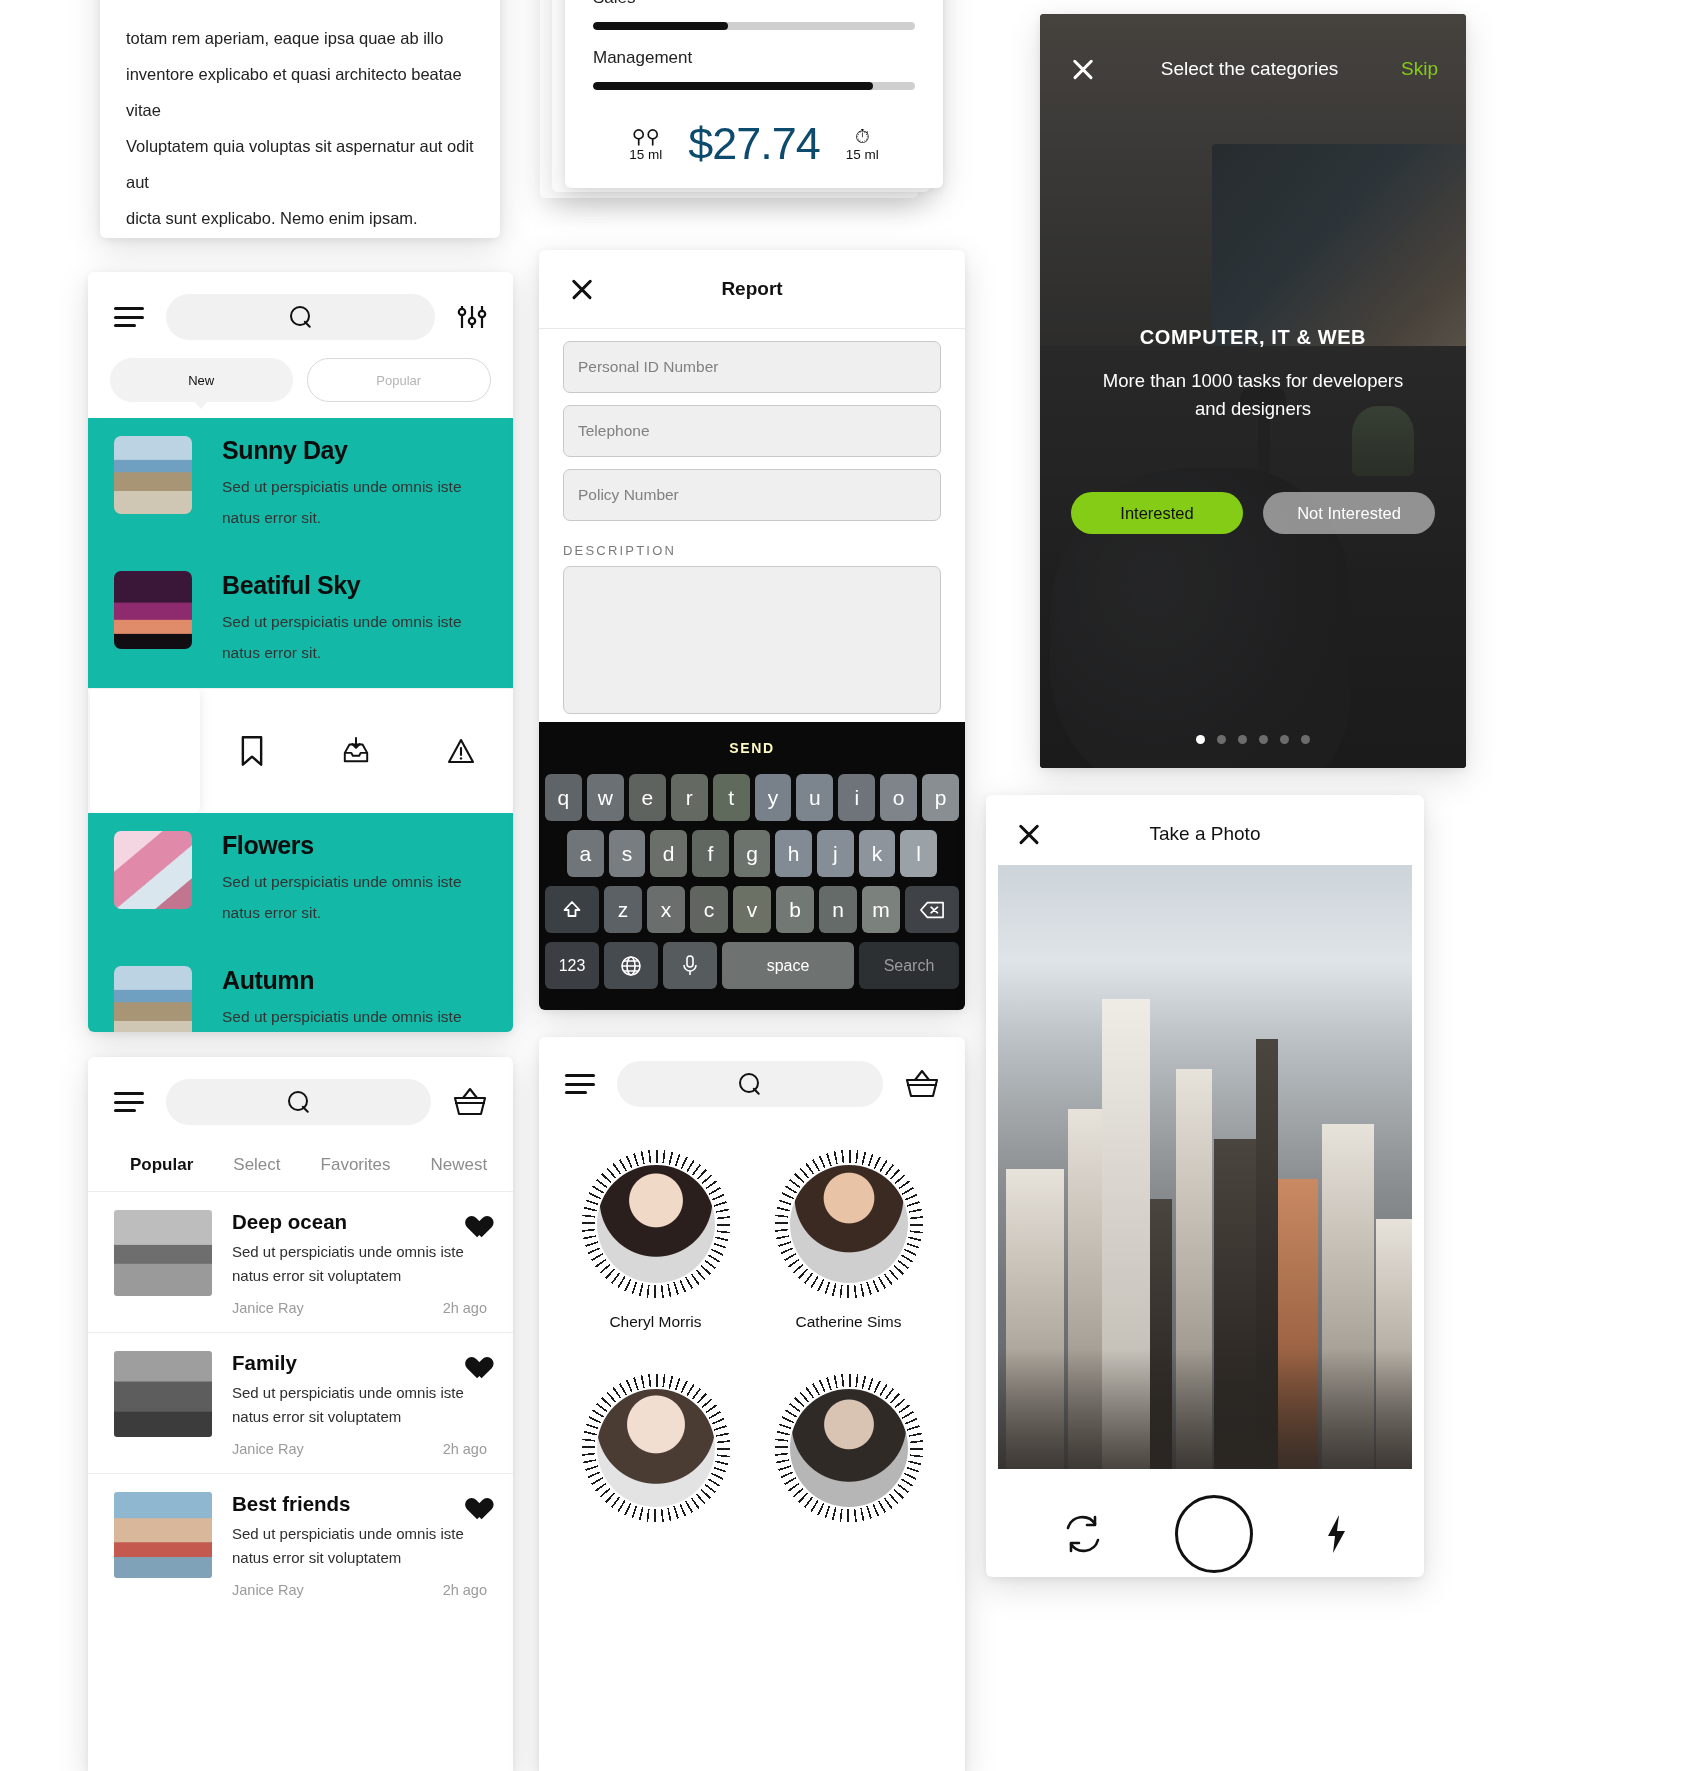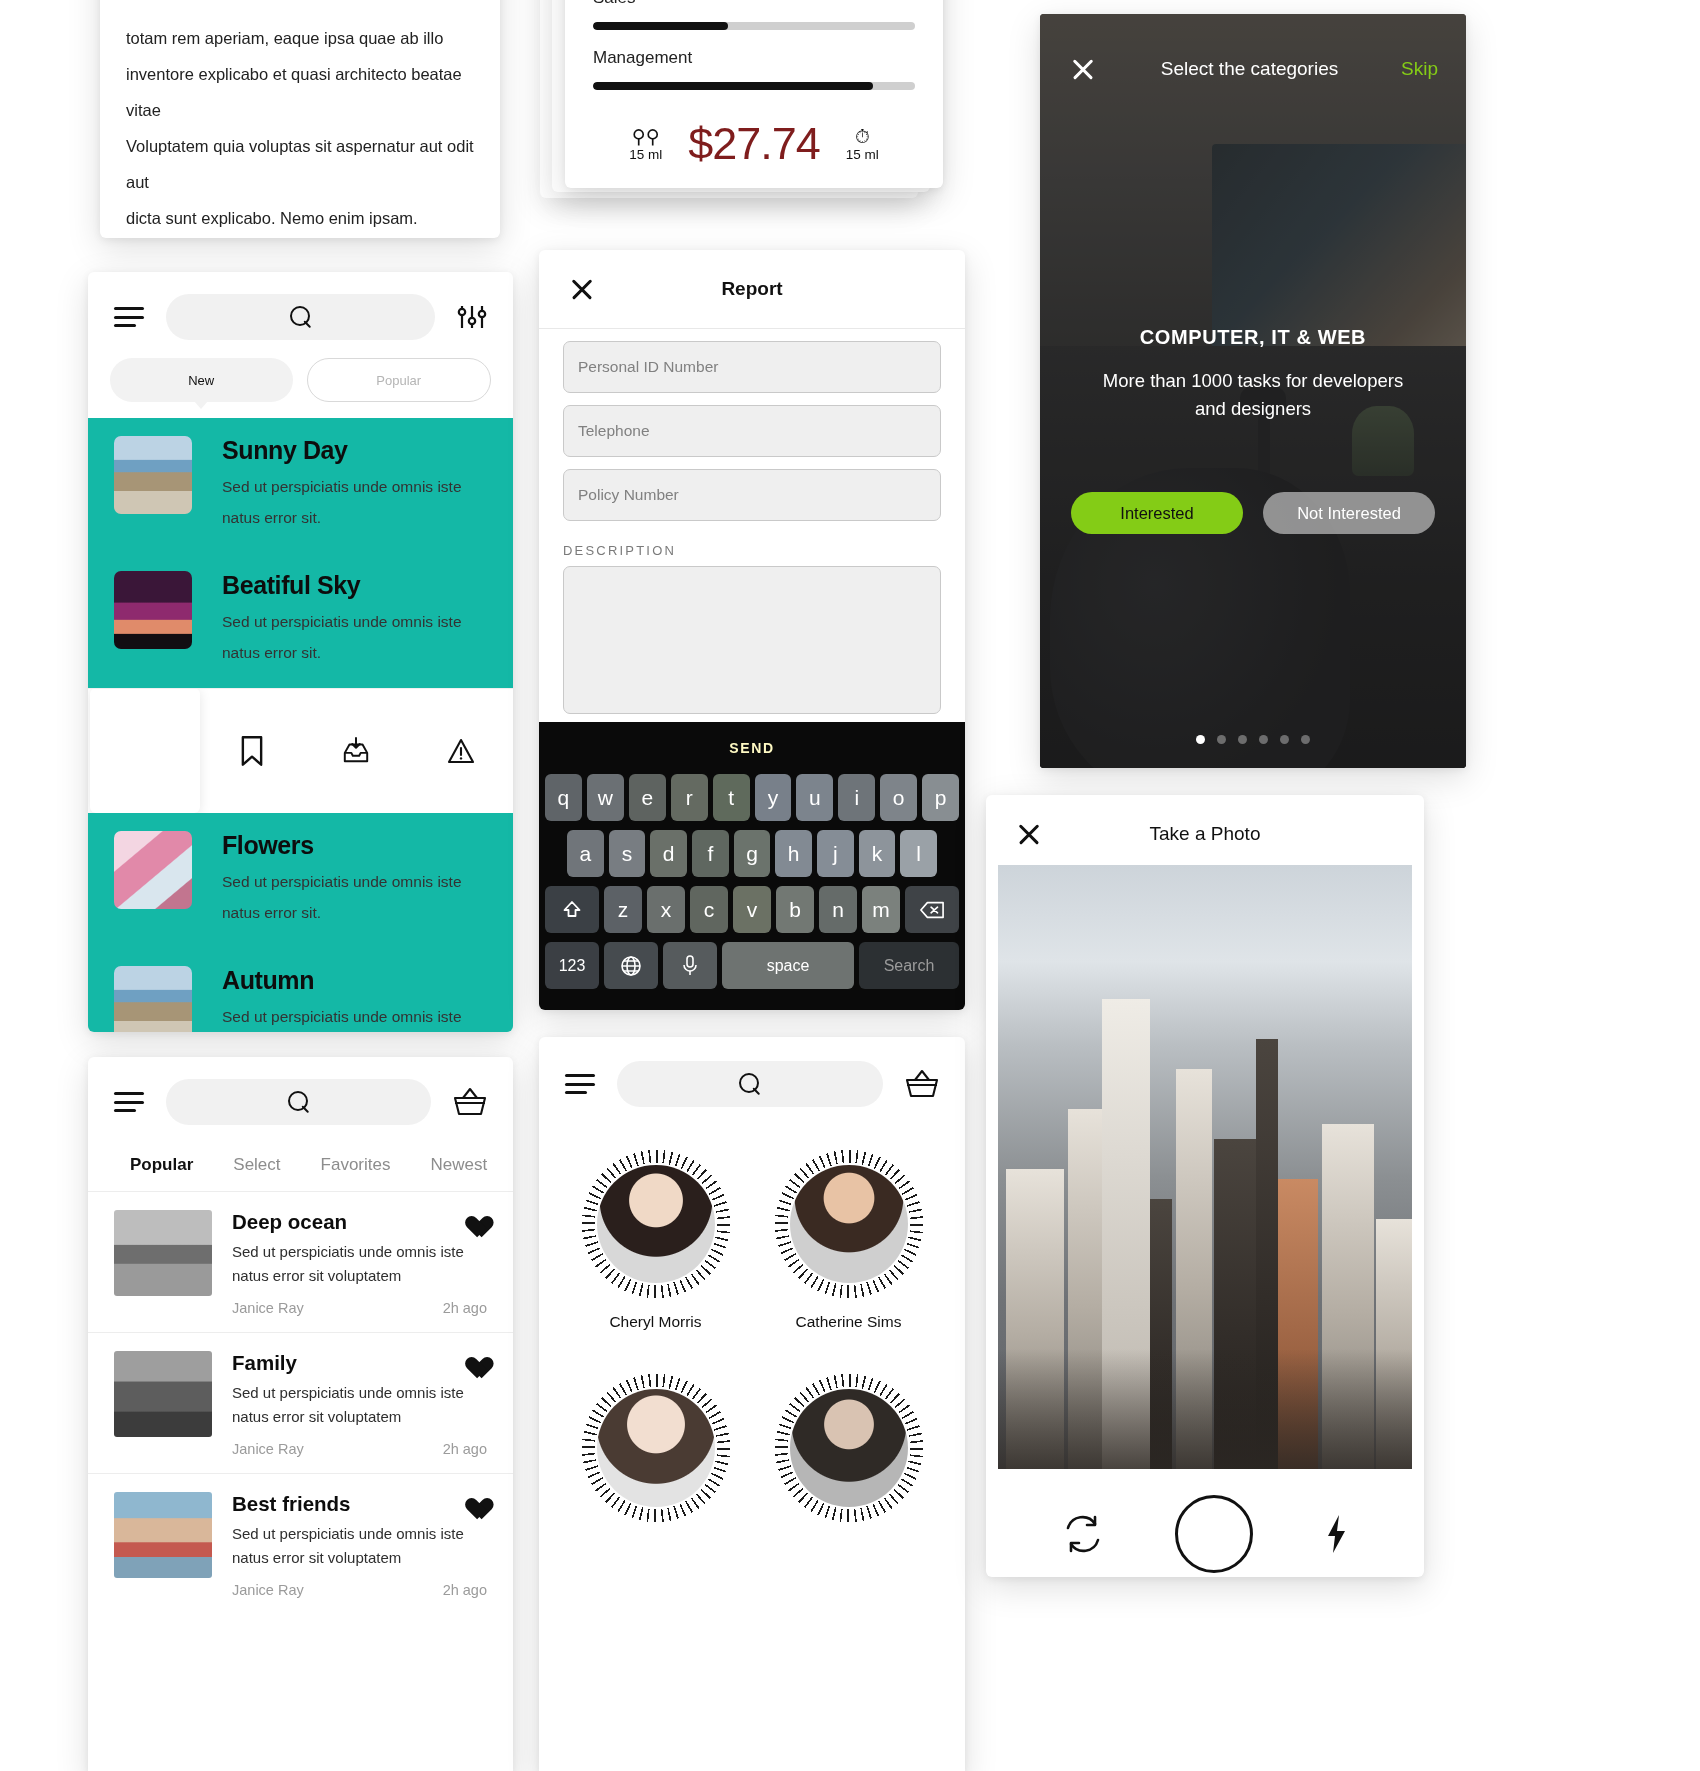--- a/index.html
+++ b/index.html
@@ -55,21 +55,21 @@
 
   
   #card-stats { left:565px; top:-190px; width:378px; height:378px; }
   #card-stats .inner { padding: 0 28px; }
   #card-stats .lbl { font-size:17px; color:#222; margin-top:18px; }
   .bar { height:8px; border-radius:5px; background:#cfcfcf; margin-top:14px; overflow:hidden;}
   .bar > span { display:block; height:100%; background:#111; border-radius:5px; }
   #card-stats .amount-row { display:flex; align-items:center; justify-content:center; gap:26px; padding:28px 0 26px; }
   #card-stats .unit { font-size:13.5px; color:#111; text-align:center; }
   #card-stats .unit .gl { font-size:19px; display:block; line-height:20px; }
-  #card-stats .big { font-size:45px; font-weight:400; letter-spacing:-1px; color:#7f1d1d; }
+  #card-stats .big { font-size:45px; font-weight:400; letter-spacing:-1px; color:#0c4a6e; }
   .shadowstack1 { position:absolute; left:540px; top:-180px; width:378px; height:378px; background:#fff; border-radius:6px; box-shadow:0 10px 30px rgba(0,0,0,0.10); }
   .shadowstack2 { position:absolute; left:552px; top:-186px; width:378px; height:378px; background:#fff; border-radius:6px; box-shadow:0 10px 30px rgba(0,0,0,0.10); }
 
   
   #card-feed { left:88px; top:272px; width:425px; height:760px; }
   #card-feed .topbar { display:flex; align-items:center; gap:22px; padding:22px 26px 10px; }
   #card-feed .sliders { width:30px;height:26px;position:relative; flex:none;}
   .segs { display:flex; gap:14px; padding:8px 22px 16px; }
   .seg { flex:1; height:44px; border-radius:22px; display:flex; align-items:center; justify-content:center; font-size:13px; }
   .seg.active { background:#f2f2f2; color:#111; font-weight:400; position:relative; }

